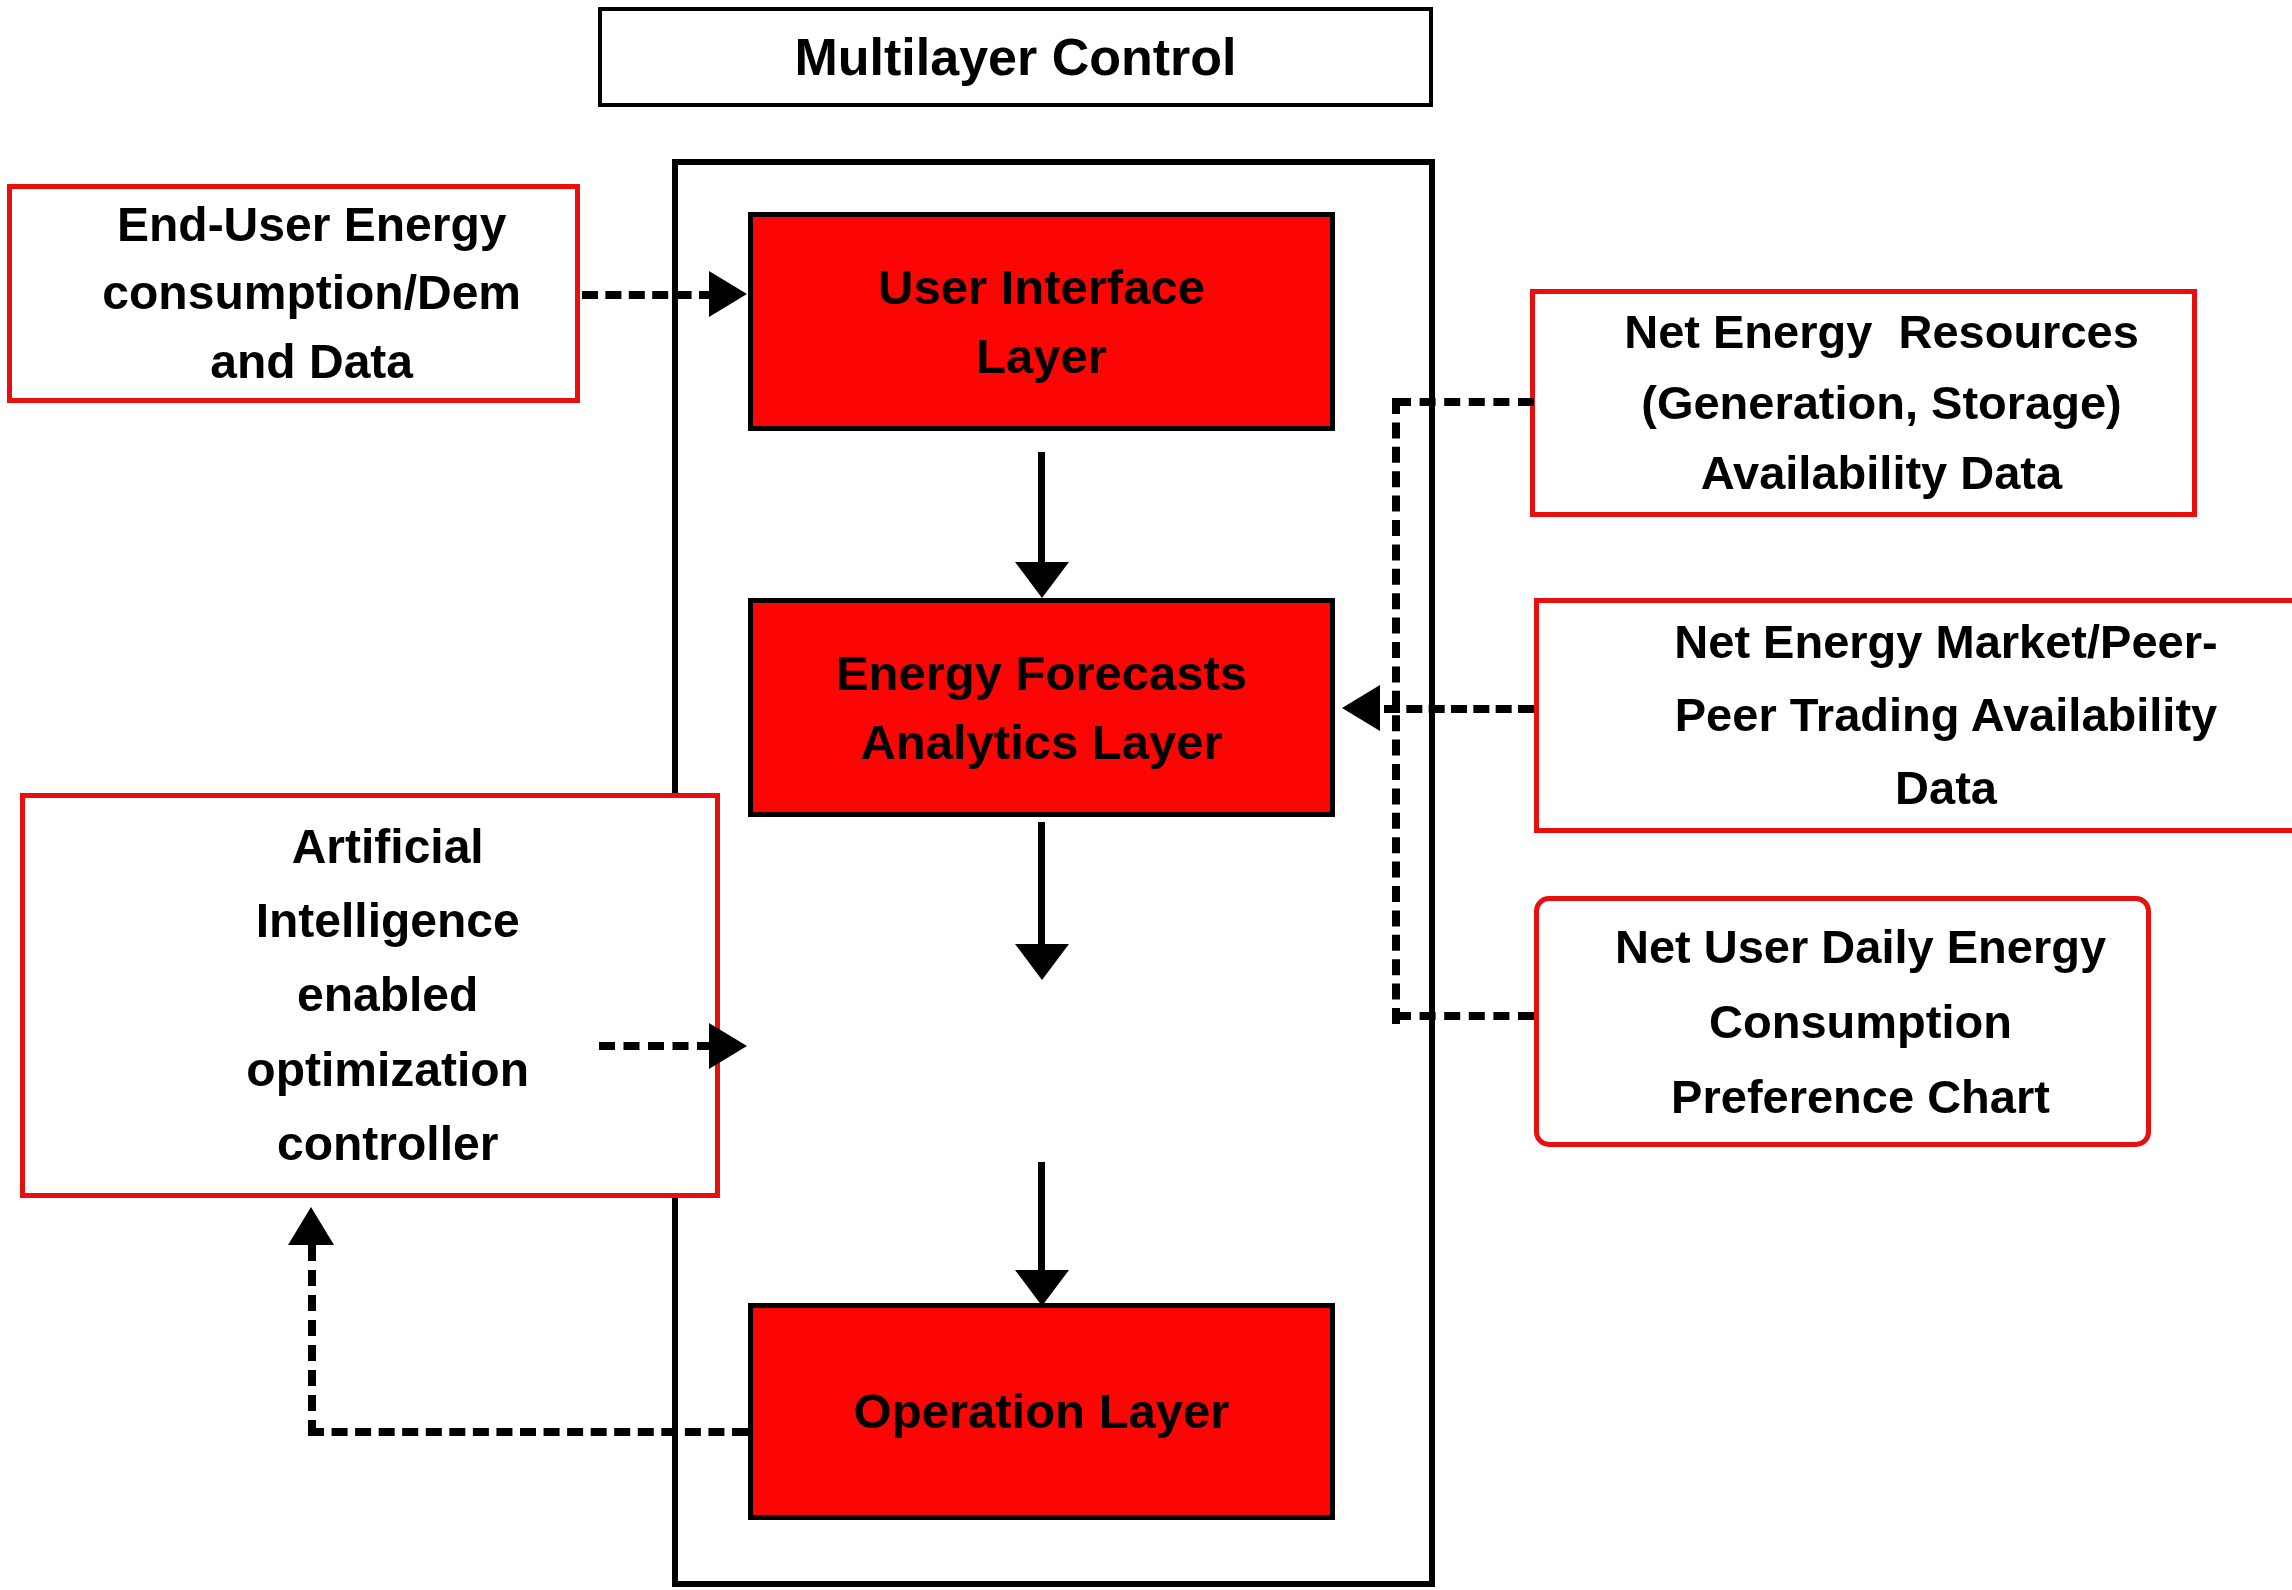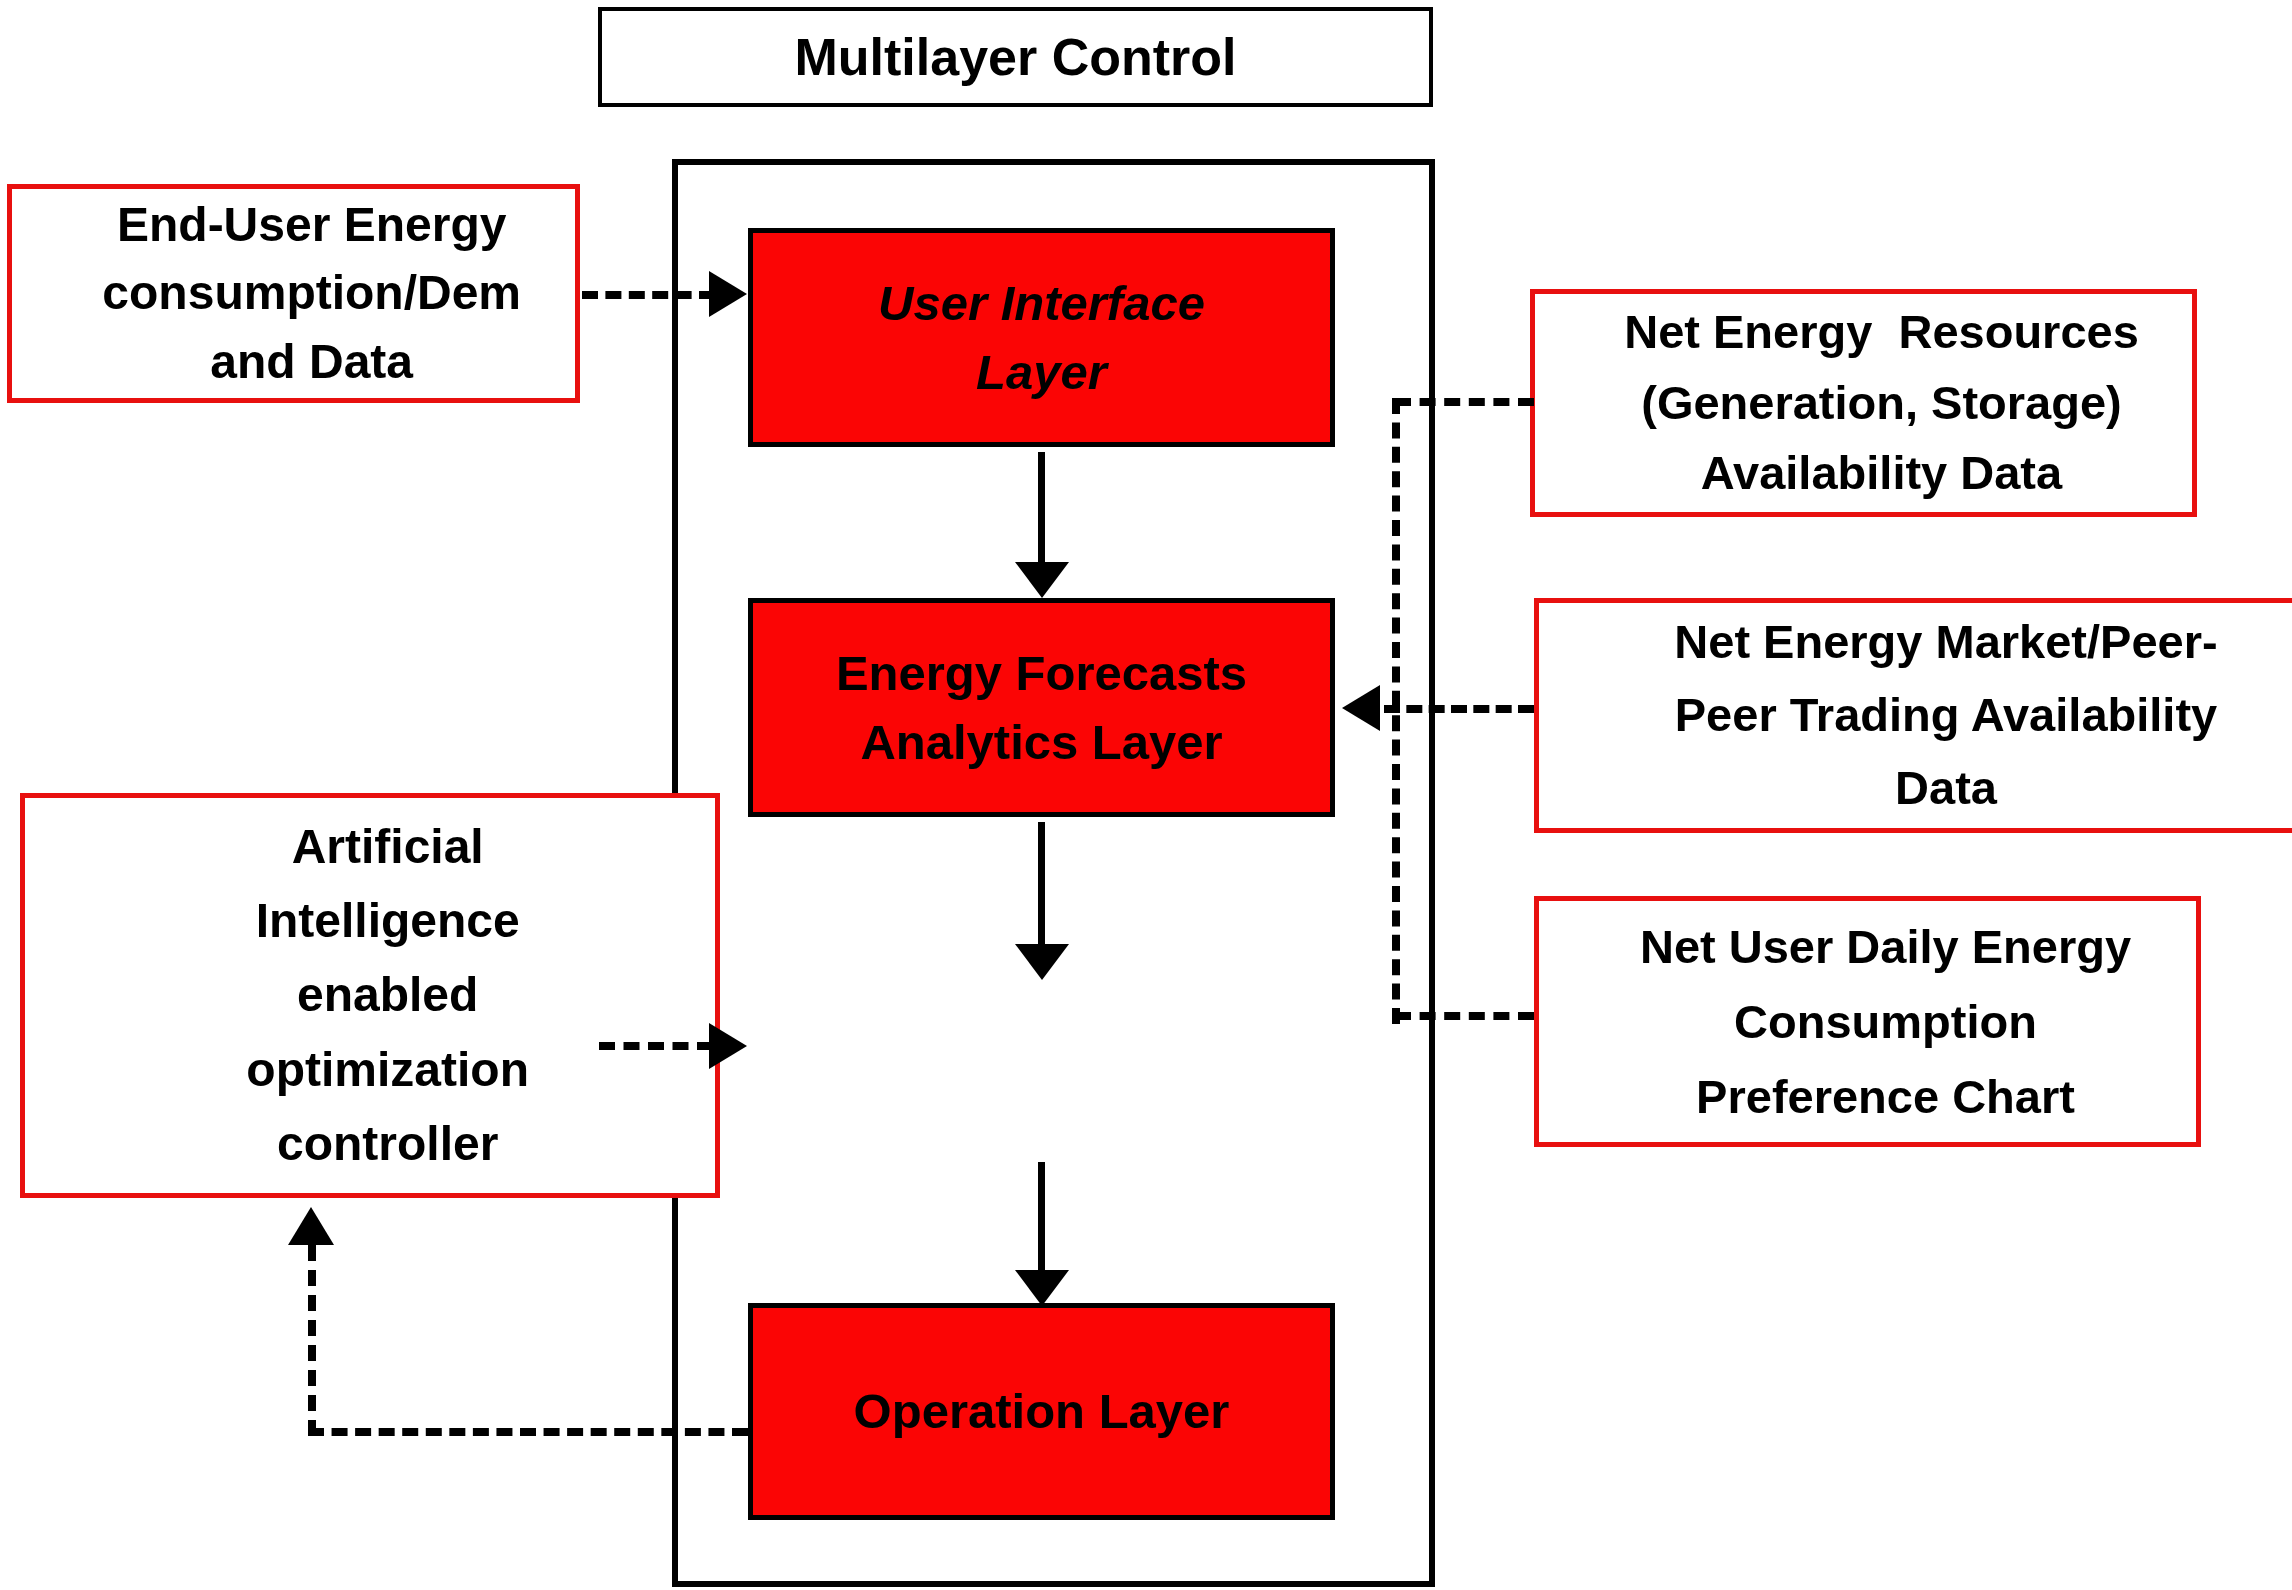--- a/index.html
+++ b/index.html
@@ -17,32 +17,32 @@
     overflow:hidden;
   }
   .box{position:absolute;box-sizing:border-box;display:flex;align-items:center;justify-content:center;text-align:center;}
   .label{white-space:pre-wrap;}
   
   .title-box{left:598px;top:7.2px;width:835px;height:100px;border:4.5px solid var(--line);background:var(--bg);font-size:52px;}
   
   .container-box{position:absolute;box-sizing:border-box;left:672px;top:159px;width:763px;height:1428px;border:6.3px solid var(--line);background:var(--bg);}
   
   .layer{width:587px;height:219px;left:748px;border:5.4px solid var(--layer-border);background:var(--layer-fill);font-size:49px;line-height:1.4;z-index:2;}
-  .layer-uil{top:228px;font-style:italic;}
+  .layer-uil{top:212px;}
   .layer-efa{top:598px;}
   .layer-emc{top:939px;}
   .layer-op{top:1303px;height:217px;}
   
   .callout{border:5.4px solid var(--callout-border);background:var(--bg);font-size:48px;line-height:1.42;z-index:1;padding-left:36px;}
   .callout-enduser{left:7.2px;top:184px;width:573px;height:219px;}
   .callout-ai{left:19.7px;top:793px;width:700px;height:405px;line-height:1.55;justify-content:center;}
   .callout-right{font-size:47px;}
   .callout-resources{left:1530px;top:289px;width:667px;height:228px;line-height:1.5;}
   .callout-market{left:1534px;top:598px;width:788px;height:235px;line-height:1.55;}
-  .callout-netuser{left:1534px;top:896px;width:667px;height:251px;line-height:1.6;}
+  .callout-netuser{left:1534px;top:896px;width:617px;height:251px;line-height:1.6;border-radius:15px;}
   
   .vstem{position:absolute;width:7.2px;background:var(--line);left:1038px;z-index:3;}
   .head-down{position:absolute;width:0;height:0;border-left:27px solid transparent;border-right:27px solid transparent;border-top:36px solid var(--line);left:1015px;z-index:3;}
   
   .dash-h{position:absolute;border-top:8px dashed var(--line);z-index:3;}
   .dash-v{position:absolute;border-left:8px dashed var(--line);z-index:3;}
   .head-right{position:absolute;width:0;height:0;border-top:23px solid transparent;border-bottom:23px solid transparent;border-left:38px solid var(--line);z-index:3;}
   .head-left{position:absolute;width:0;height:0;border-top:23px solid transparent;border-bottom:23px solid transparent;border-right:38px solid var(--line);z-index:3;}
   .head-up{position:absolute;width:0;height:0;border-left:23px solid transparent;border-right:23px solid transparent;border-bottom:38px solid var(--line);z-index:3;}
 </style>

